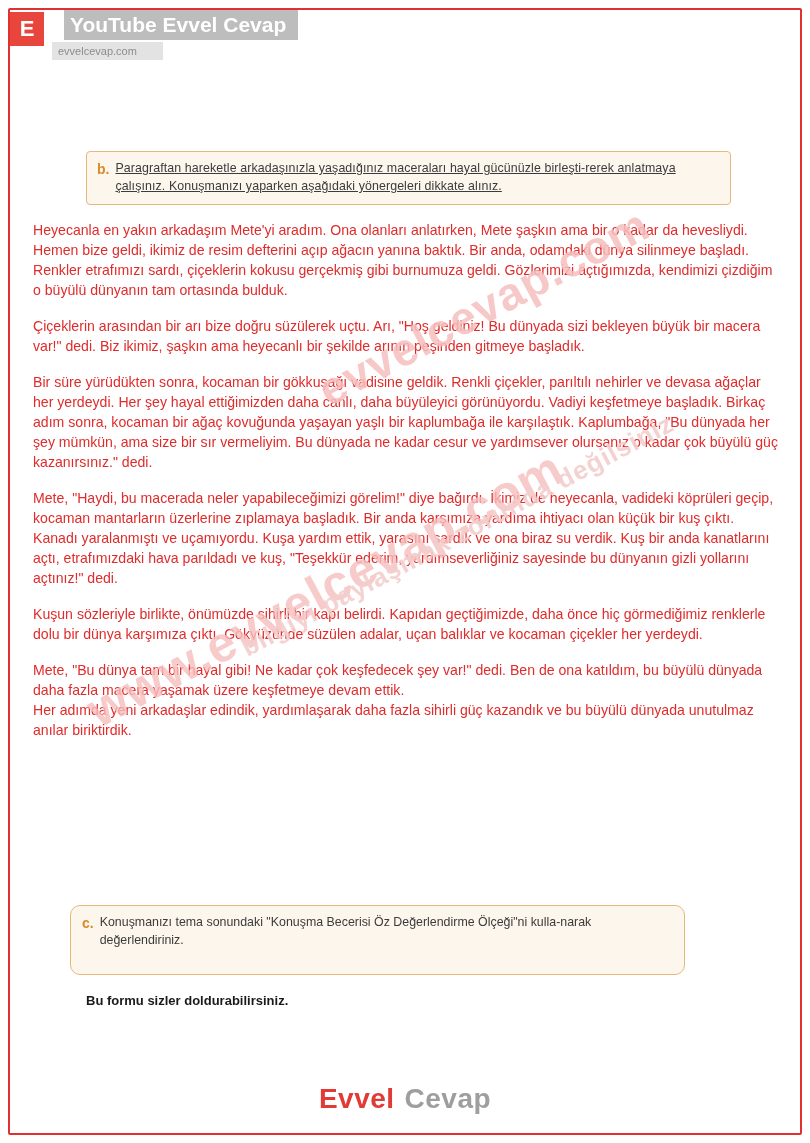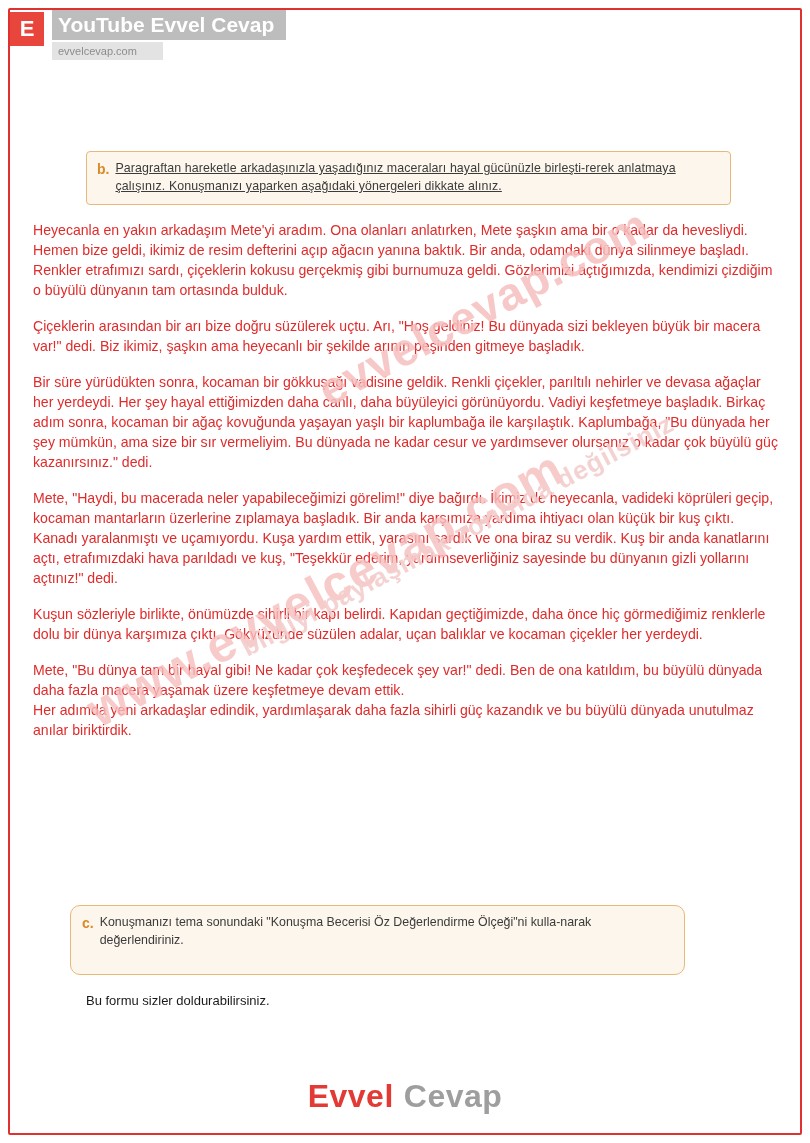--- a/index.html
+++ b/index.html
@@ -44,20 +44,21 @@
     margin-left: 8px;
   }
   .brand-title {
     background: #bdbdbd;
     color: #ffffff;
     font-size: 21px;
     font-weight: bold;
     padding: 3px 12px 4px 6px;
     line-height: 1.1;
     display: inline-block;
+    margin-left: 12px;
   }
   .brand-sub {
     background: #e3e3e3;
     color: #8c8c8c;
     font-size: 11px;
     padding: 3px 26px 3px 6px;
     display: inline-block;
     margin-top: 2px;
   }
 
@@ -123,21 +124,21 @@
     font-size: 14.1px;
     line-height: 1.42;
   }
   .answer p { margin: 12px 0 16px 0; }
   .answer p:last-child { margin-bottom: 0; }
 
   .note {
     position: absolute;
     left: 86px; top: 993px;
     font-size: 13px;
-    font-weight: normal;
+    font-weight: bold;
     color: #1a1a1a;
   }
 
   
   .wm {
     position: absolute;
     pointer-events: none;
     font-weight: bold;
     white-space: nowrap;
     transform-origin: center center;
@@ -163,21 +164,21 @@
     transform: rotate(-28deg);
     letter-spacing: 1px;
   }
 
   
   .footer {
     position: absolute;
     left: 0; bottom: 28px;
     width: 810px;
     text-align: center;
-    font-size: 32px;
+    font-size: 28px;
     font-weight: bold;
     letter-spacing: .5px;
   }
   .footer .f1 { color: #e23a35; }
   .footer .f2 { color: #9e9e9e; margin-left: 10px; }
 </style>
 </head>
 <body>
 
 <div class="page-border"></div>

